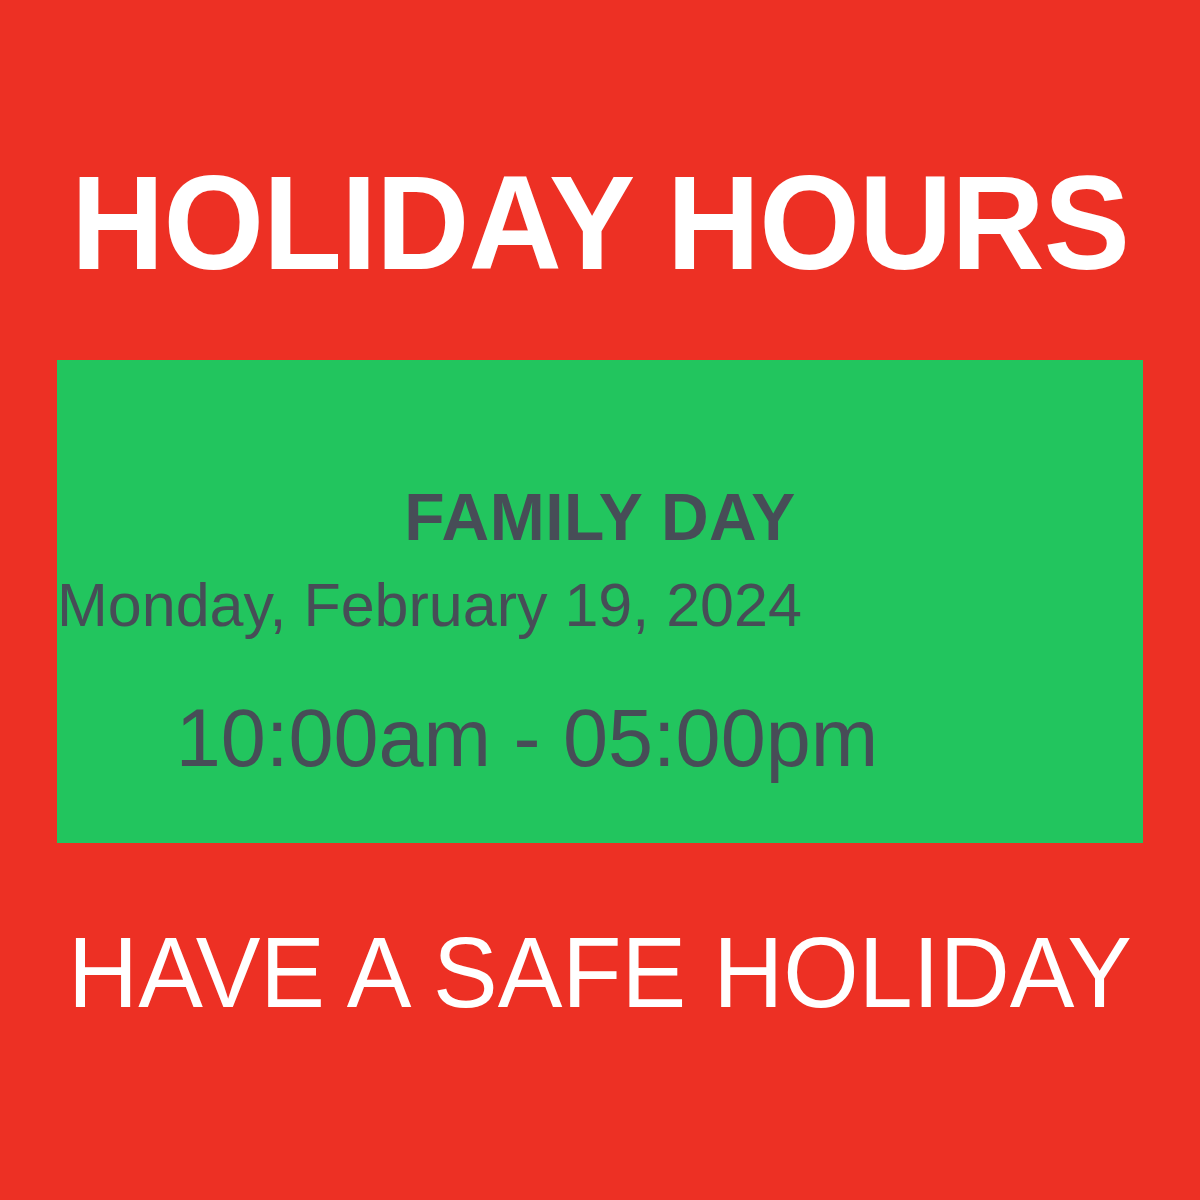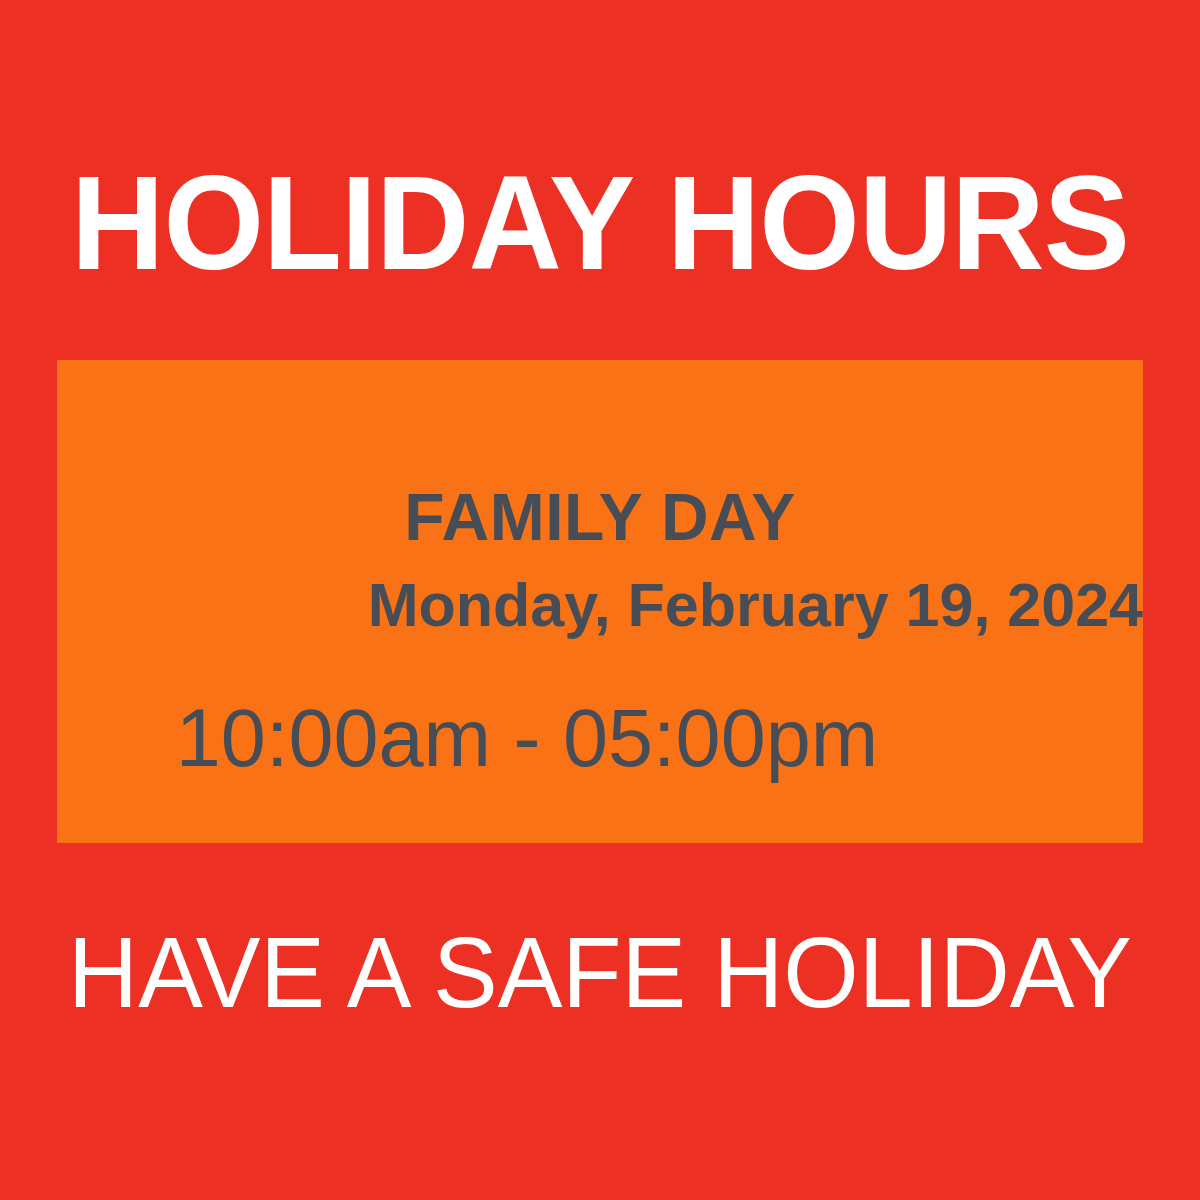--- a/index.html
+++ b/index.html
@@ -41,21 +41,21 @@
     transform-origin: 50% 50%;
   }
 
   
   #details-card {
     position: absolute;
     left: 57px;
     top: 360px;
     width: 1086px;
     height: 483px;
-    background: #f97316;
+    background: #22c55e;
     box-sizing: border-box;
   }
 
   #holiday-name {
     position: absolute;
     left: 0;
     top: 121px;
     width: 1086px;
     text-align: center;
     color: #474d57;
@@ -64,23 +64,23 @@
     line-height: 72px;
     letter-spacing: 0.5px;
     white-space: nowrap;
   }
 
   #holiday-date {
     position: absolute;
     left: 0;
     top: 212px;
     width: 1086px;
-    text-align: right;
+    text-align: left;
     color: #474d57;
-    font-weight: 700;
+    font-weight: 400;
     font-size: 61px;
     line-height: 66px;
     white-space: nowrap;
   }
 
   #holiday-hours {
     position: absolute;
     left: 0;
     top: 334px;
     width: 940px;

